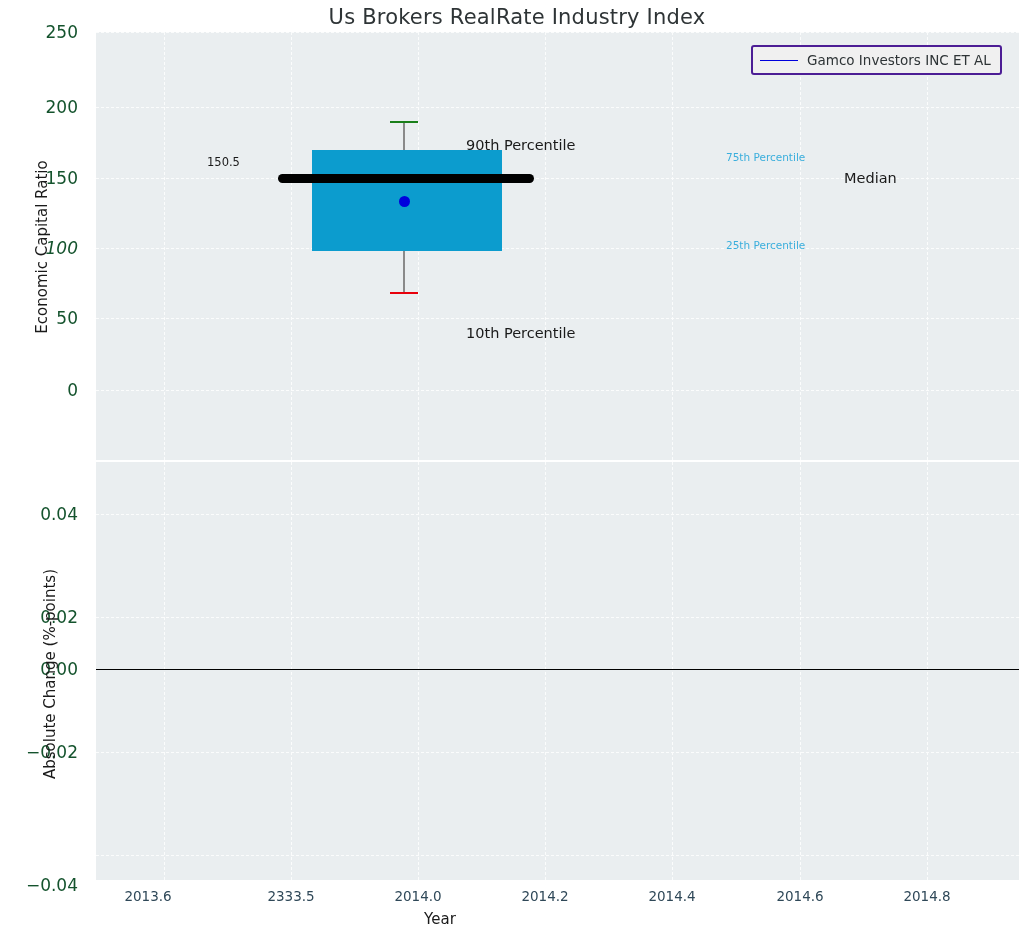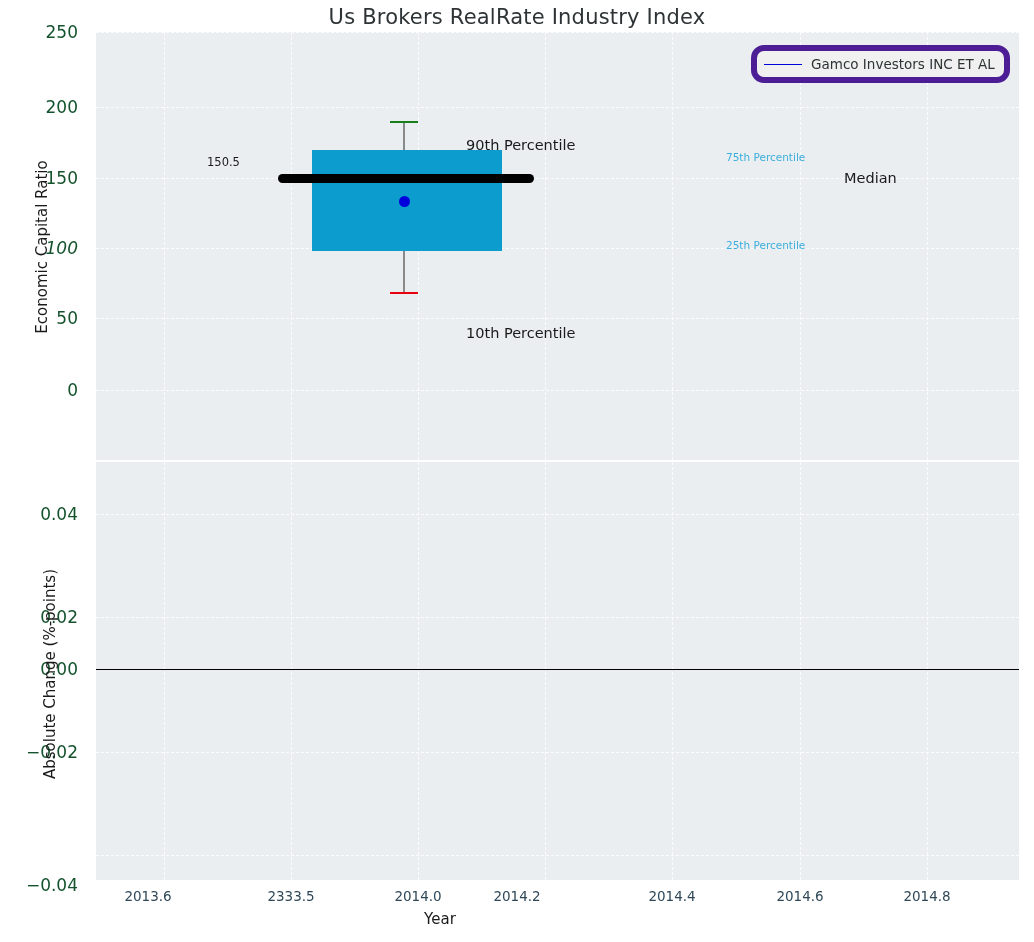--- a/index.html
+++ b/index.html
@@ -191,22 +191,22 @@
     border-top: 1.8px solid #000000;
   }
 
   
   #legend {
     position: absolute;
     left: 751px;
     top: 45px;
     padding: 5px 9px 5px 7px;
     background: #f0f0f0;
-    border: 6px solid #4c1d95;
-    border-radius: 13px;
+    border: 2px solid #4c1d95;
+    border-radius: 3px;
     display: flex;
     align-items: center;
     gap: 9px;
   }
   #legend-swatch {
     width: 38px;
     height: 0;
     border-top: 1.8px solid #0000dd;
     display: block;
   }
@@ -289,21 +289,21 @@
 
   <div class="ytick" style="left:0px; top:514px;">0.04</div>
   <div class="ytick" style="left:0px; top:617px;">0.02</div>
   <div class="ytick" style="left:0px; top:669px;">0.00</div>
   <div class="ytick" style="left:0px; top:752px;">−0.02</div>
   <div class="ytick" style="left:0px; top:855px;margin-top:30px;">−0.04</div>
 
   <div class="xtick" style="left:148px;">2013.6</div>
   <div class="xtick" style="left:291px;">2333.5</div>
   <div class="xtick" style="left:418px;">2014.0</div>
-  <div class="xtick" style="left:517px;">2014.2</div>
+  <div class="xtick" style="left:545px;">2014.2</div>
   <div class="xtick" style="left:672px;">2014.4</div>
   <div class="xtick" style="left:800px;">2014.6</div>
   <div class="xtick" style="left:927px;">2014.8</div>
 
   <div class="ylabel" id="ylabel-top">Economic Capital Ratio</div>
   <div class="ylabel" id="ylabel-bottom">Absolute Change (%-points)</div>
   <div id="xlabel">Year</div>
 
   <div id="legend">
     <span id="legend-swatch"></span>

